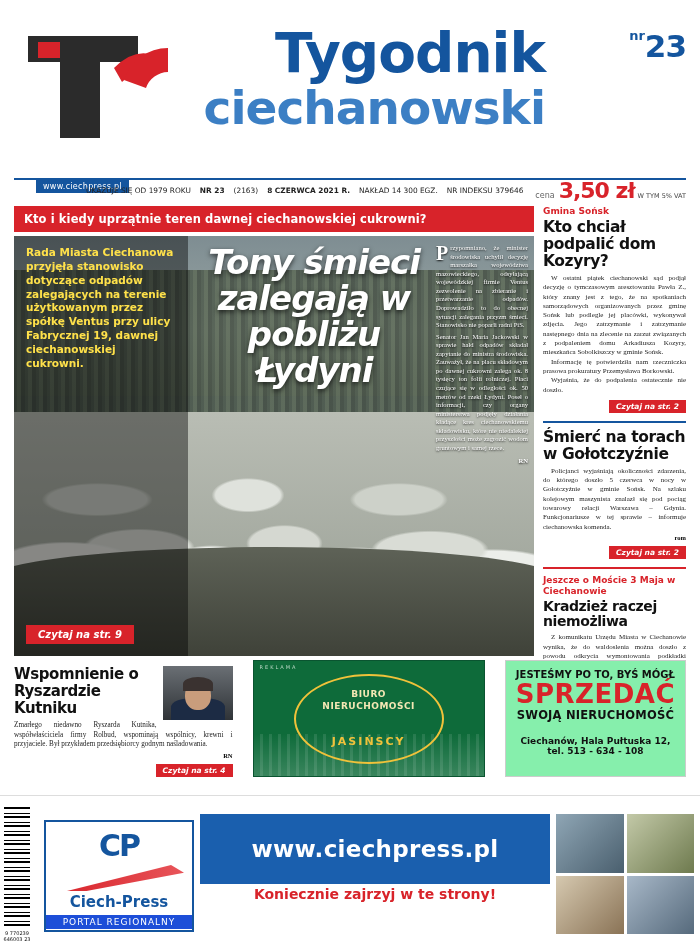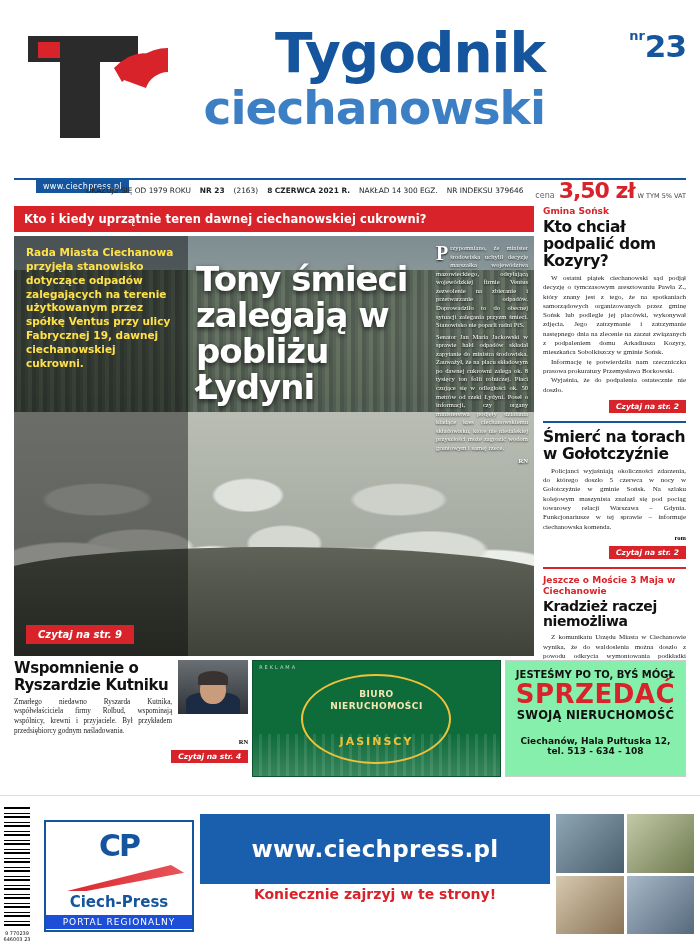--- a/index.html
+++ b/index.html
@@ -114,24 +114,25 @@
     background: rgba(0,0,0,.42);
   }
   .lead-redbox {
     position: absolute; left: 0; top: 0; width: 174px; padding: 10px 12px 14px 12px;
   }
   .lead-lede {
     color: #ffe14a; font-family: "DejaVu Sans", sans-serif; font-weight: bold;
     font-size: 10.5px; line-height: 1.32;
   }
   .lead-title {
-    position: absolute; left: 182px; top: 25px; width: 236px; text-align: left;
+    position: absolute; left: 182px; top: 8px; width: 236px; text-align: center;
     color: #fff; font-family: "DejaVu Sans", sans-serif; font-weight: bold;
     font-size: 34px; line-height: 1.06; letter-spacing: -1px;
     text-shadow: 0 2px 5px rgba(0,0,0,.65);
+    font-style: italic;
   }
   .lead-body {
     position: absolute; right: 6px; top: 8px; width: 92px;
     color: #fff; font-family: "Liberation Serif", serif; font-size: 6.6px;
     line-height: 1.3; text-align: justify;
     text-shadow: 0 1px 2px rgba(0,0,0,.85);
   }
   .lead-body .dropcap {
     float: left; font-size: 20px; line-height: .85; font-weight: bold; margin: 1px 2px 0 0;
   }
@@ -159,21 +160,21 @@
   .r-sig { text-align: right; font-size: 6.5px; font-weight: bold; margin-top: 2px; }
   .r-cta {
     display: inline-block; background: #d8232a; color: #fff;
     font-family: "DejaVu Sans", sans-serif; font-style: italic; font-weight: bold;
     font-size: 7.5px; padding: 2px 7px; margin-top: 3px;
   }
   .r-rule { border-top: 2px solid #14559e; margin: 8px 0 6px 0; }
   .r-rule.red { border-top: 2px solid #d8232a; }
 
   
-  .lower { position: absolute; left: 14px; right: 14px; top: 660px; display: flex; gap: 4px; }
+  .lower { position: absolute; left: 14px; right: 14px; top: 660px; display: flex; gap: 20px; align-items: flex-end; }
   .obit { width: 243px; }
   .obit-head {
     font-family: "DejaVu Sans", sans-serif; font-weight: bold; font-size: 15px;
     line-height: 1.12; color: #111; letter-spacing: -.4px;
   }
   .obit-photo {
     float: right; width: 70px; height: 54px; margin: 0 0 4px 6px;
     background: linear-gradient(#6a6f74,#2f3337);
     position: relative; overflow: hidden;
   }

